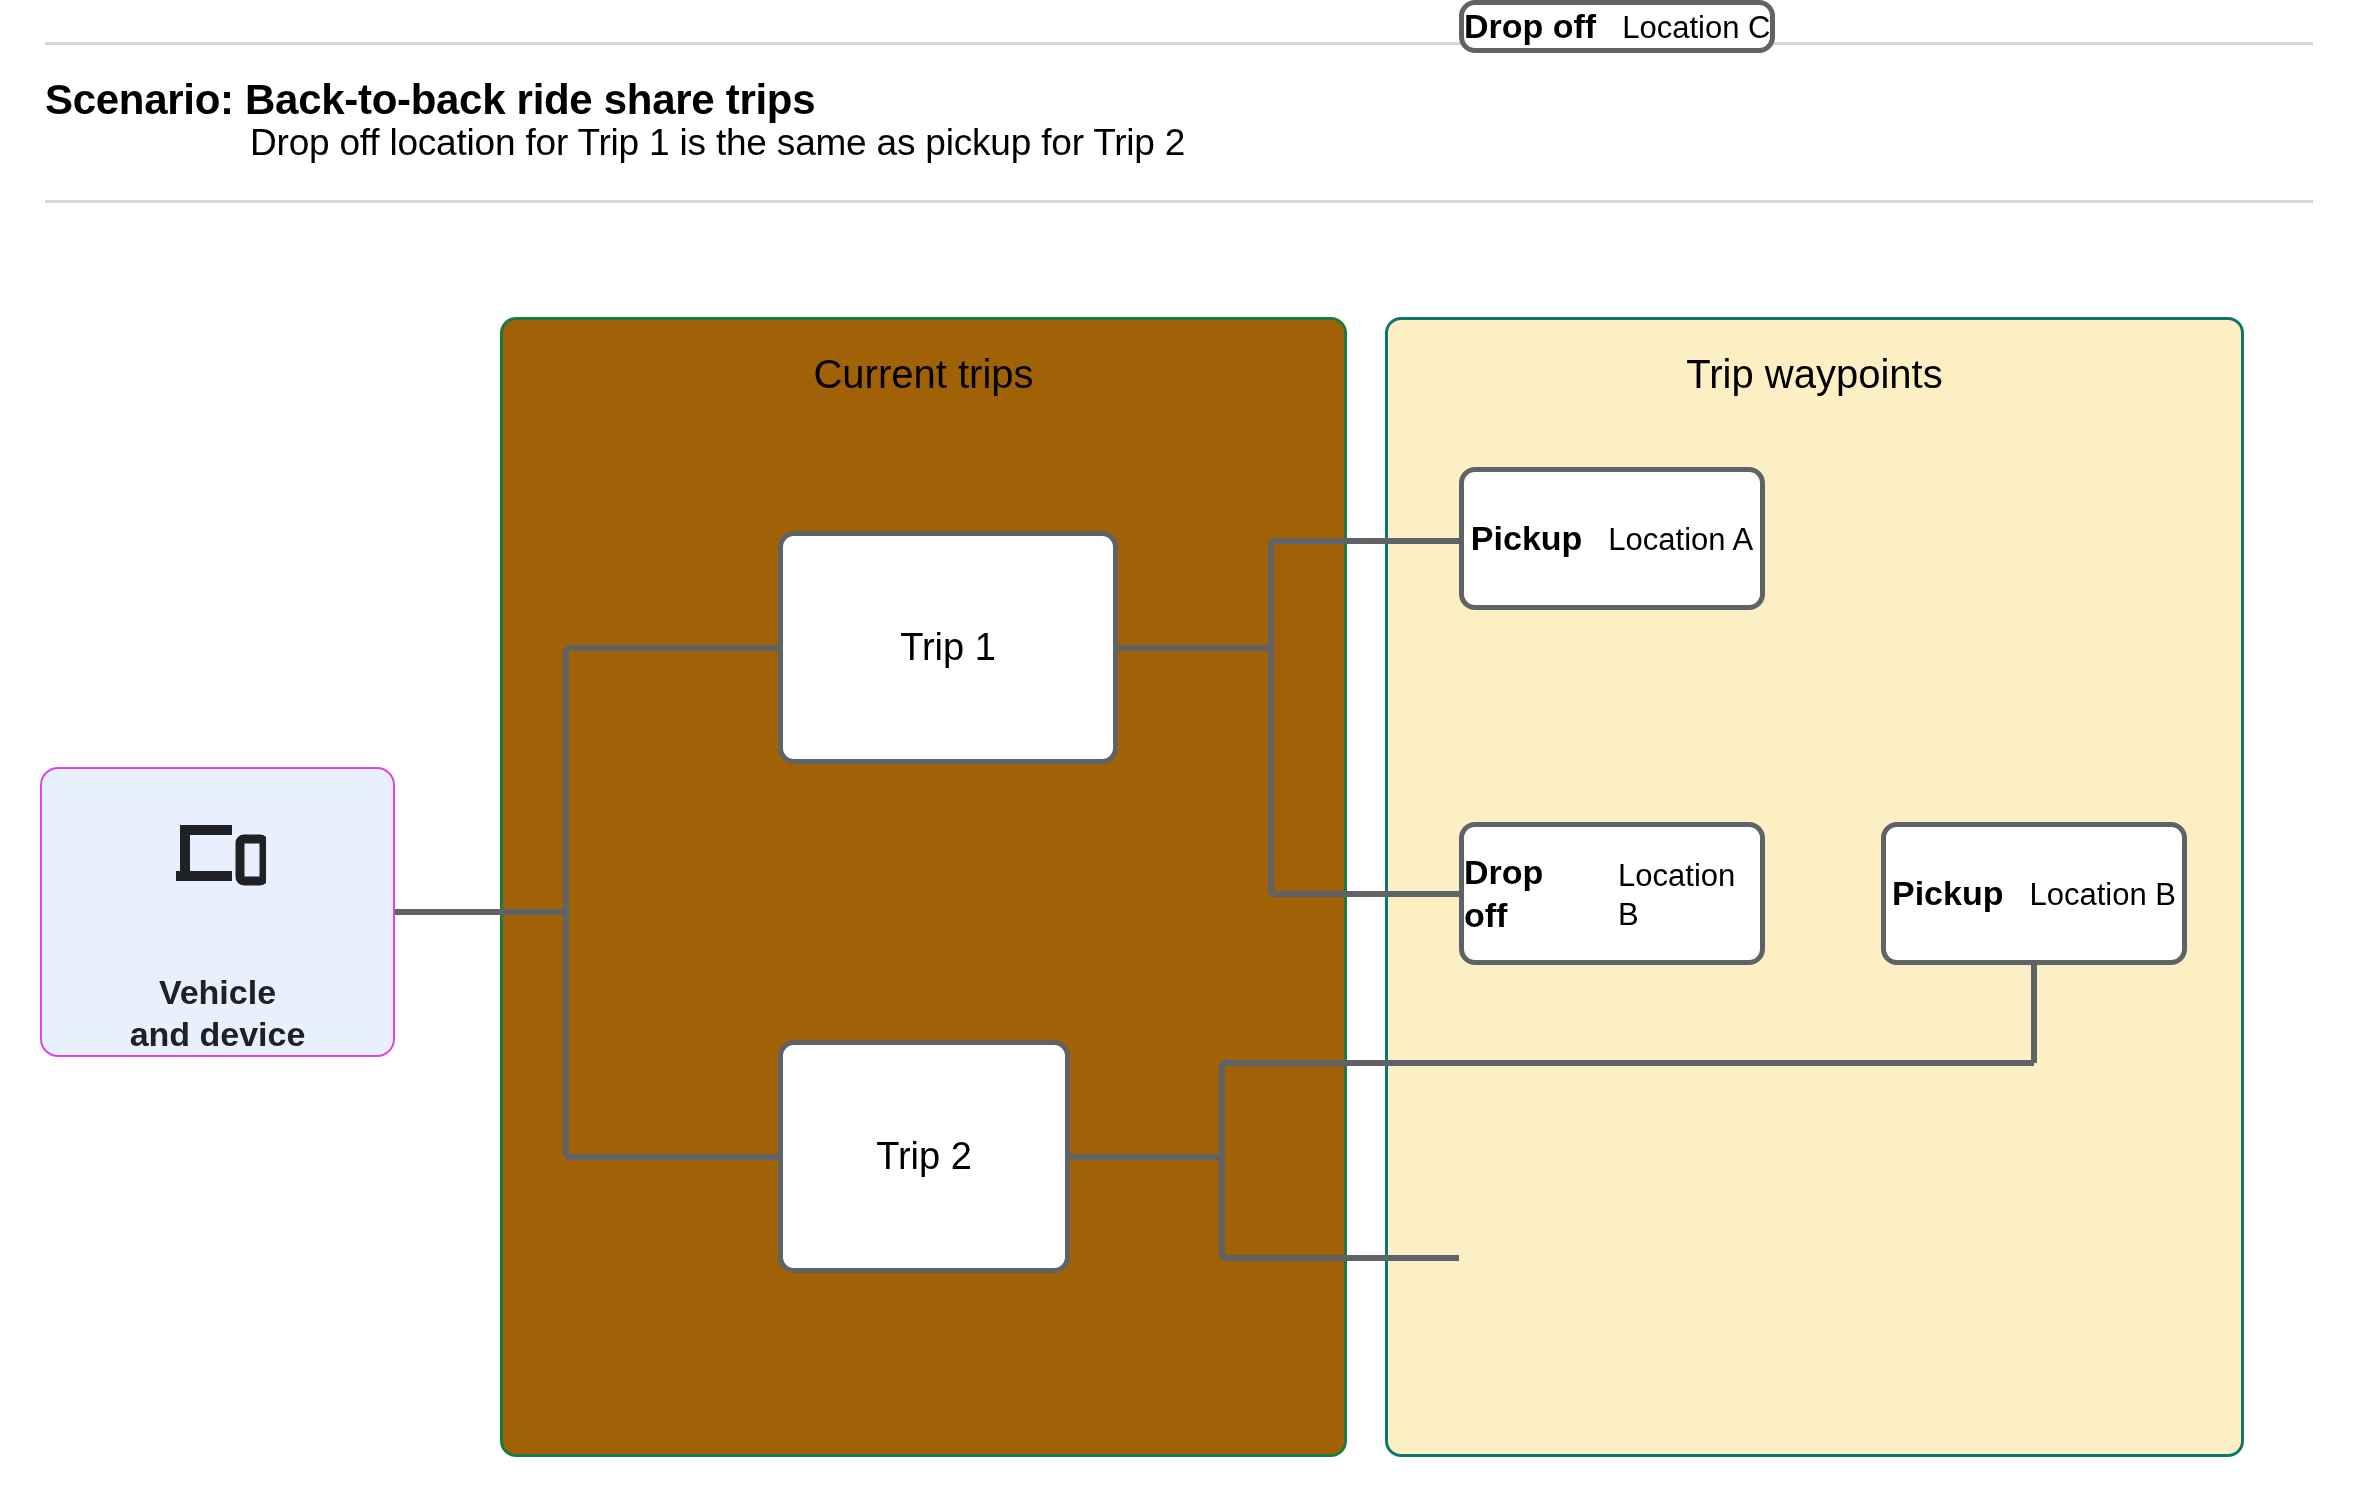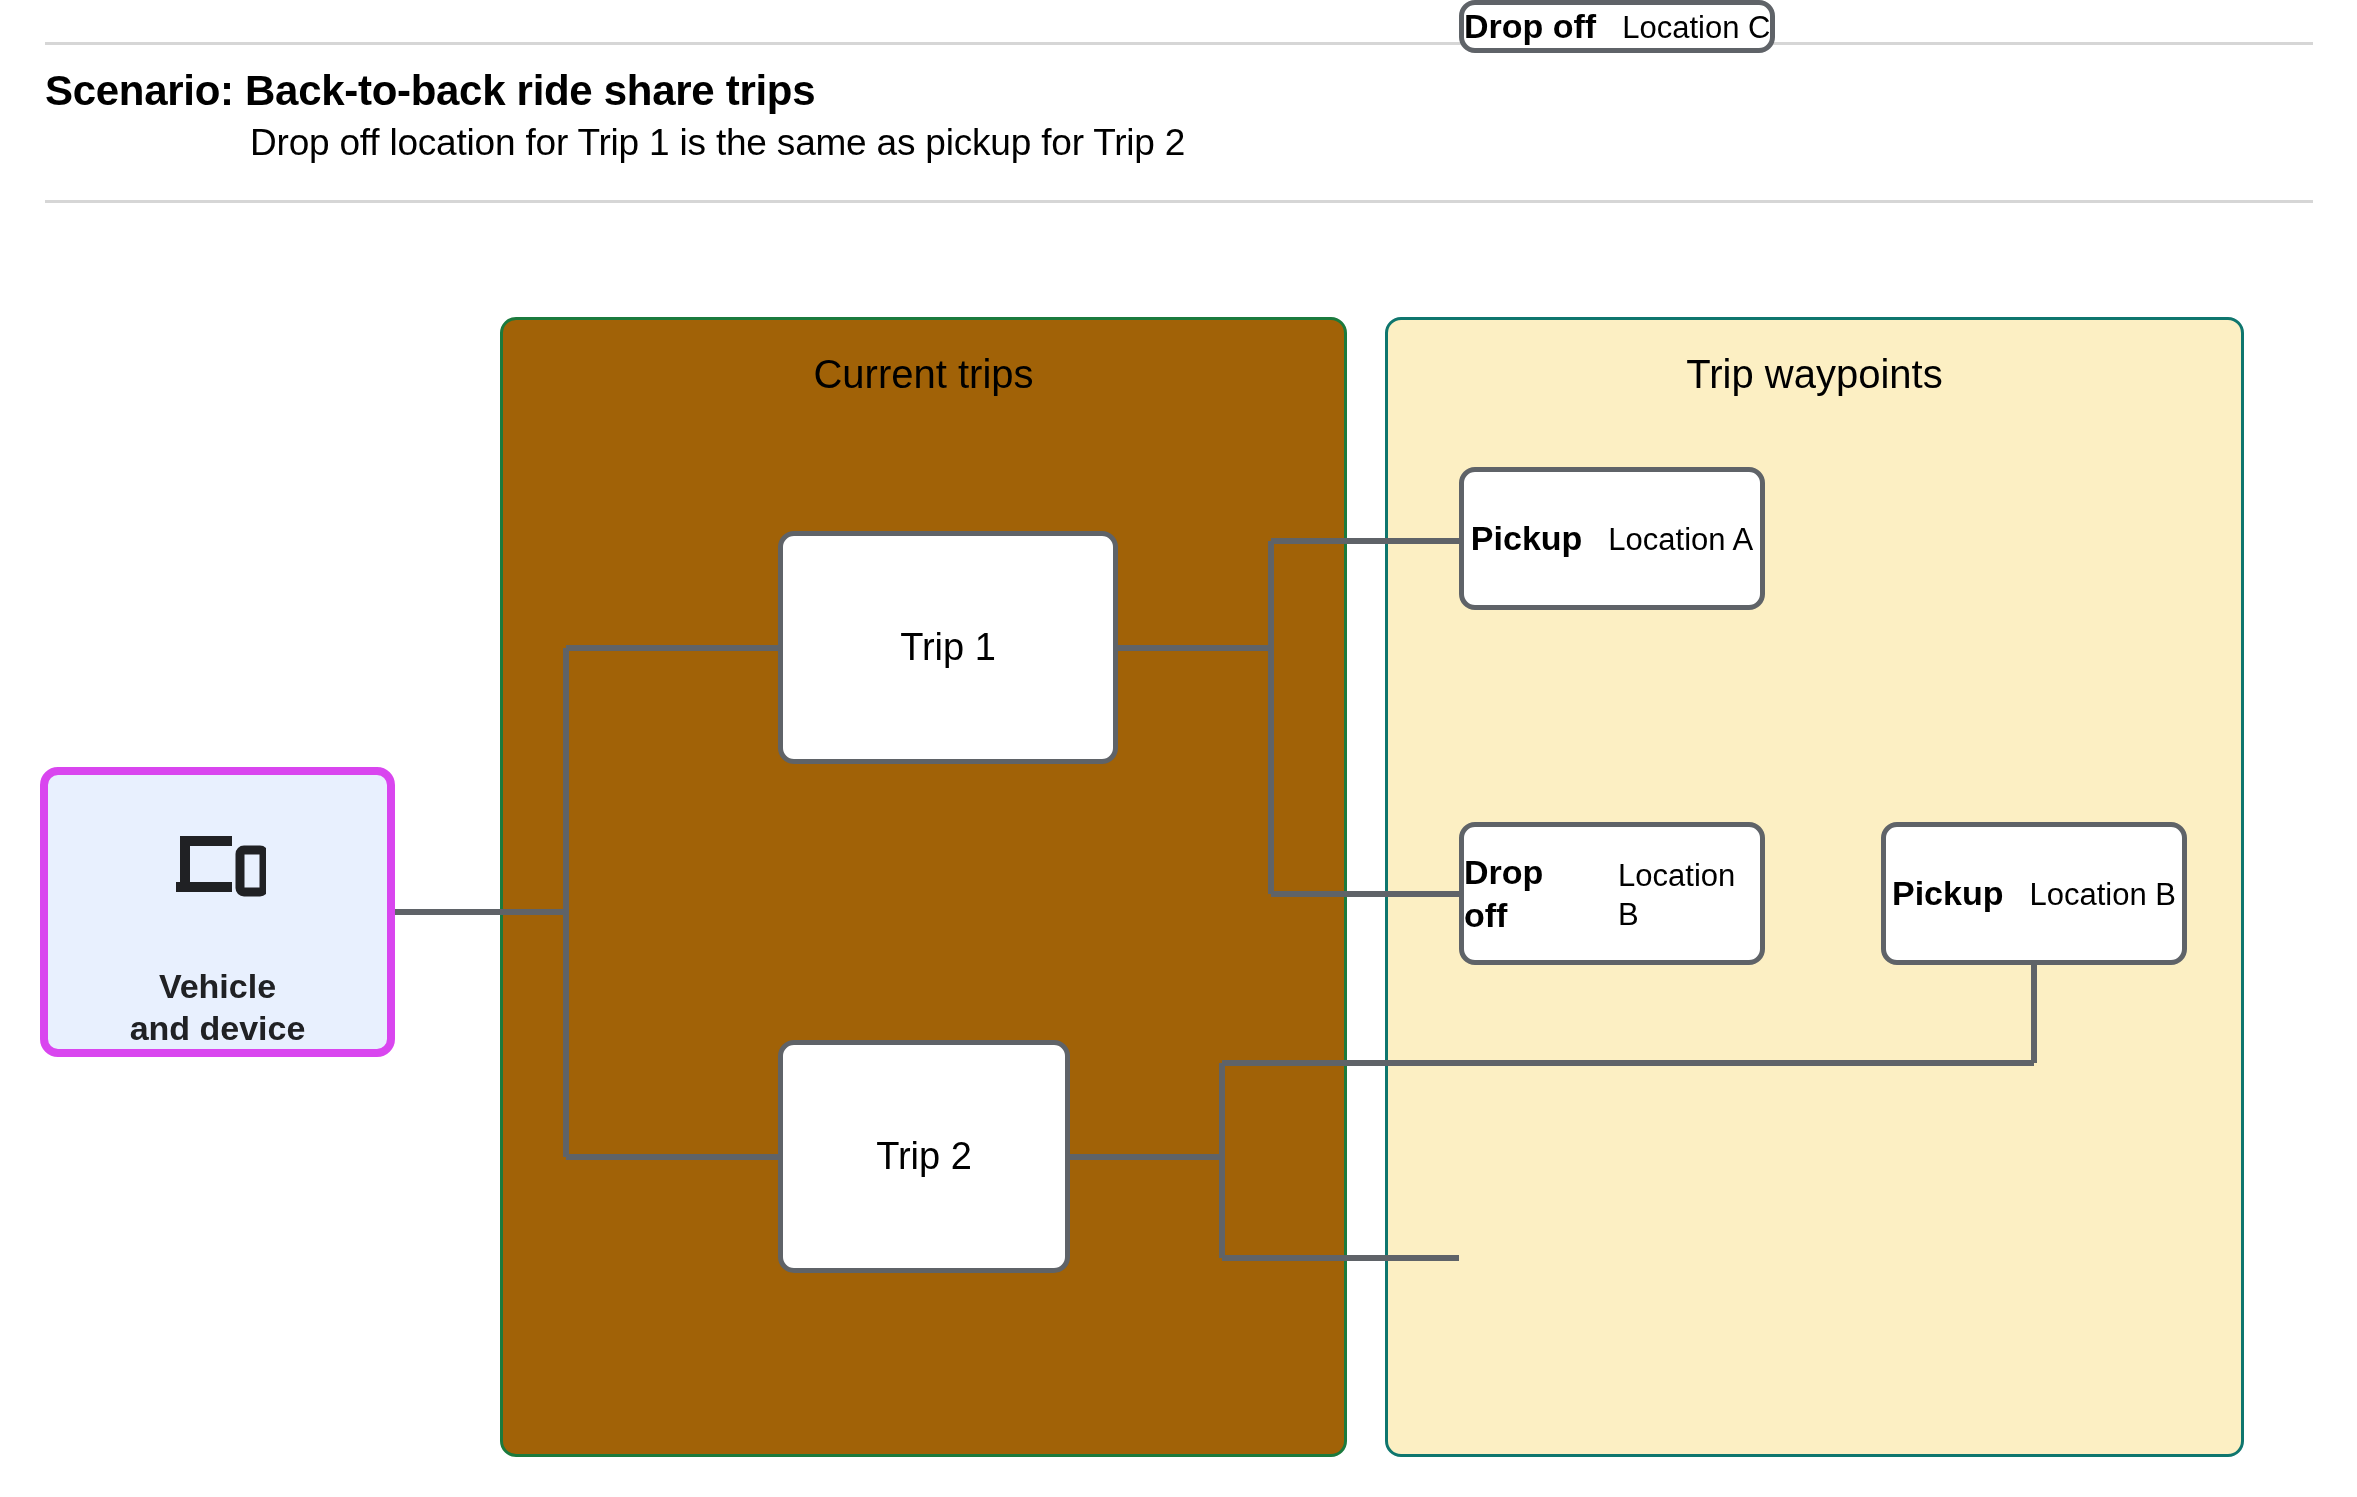--- a/index.html
+++ b/index.html
@@ -30,21 +30,21 @@
     width: 2268px;
     height: 3px;
     background: #d6d6d6;
   }
   #rule-top  { top: 42px; }
   #rule-bot  { top: 200px; }
 
   #scenario-title {
     position: absolute;
     left: 45px;
-    top: 67px;
+    top: 76px;
     font-size: 42px;
     font-weight: bold;
     letter-spacing: -0.3px;
     white-space: nowrap;
     color: #000000;
   }
   #scenario-subtitle {
     position: absolute;
     left: 250px;
     top: 122px;
@@ -107,26 +107,26 @@
 
   
   #node-vehicle {
     position: absolute;
     left: 40px;
     top: 767px;
     width: 355px;
     height: 290px;
     box-sizing: border-box;
     background: #e8f0fe;
-    border: 8px solid #d946ef;
+    border: 2px solid #d946ef;
     border-radius: 18px;
     display: flex;
     flex-direction: column;
     align-items: center;
-    justify-content: flex-end;
+    justify-content: space-between;
   }
   #vehicle-icon {
     margin-top: 48px;
     width: 96px;
     height: 72px;
   }
   #vehicle-label {
     margin-top: 66px;
     font-size: 34px;
     font-weight: bold;

